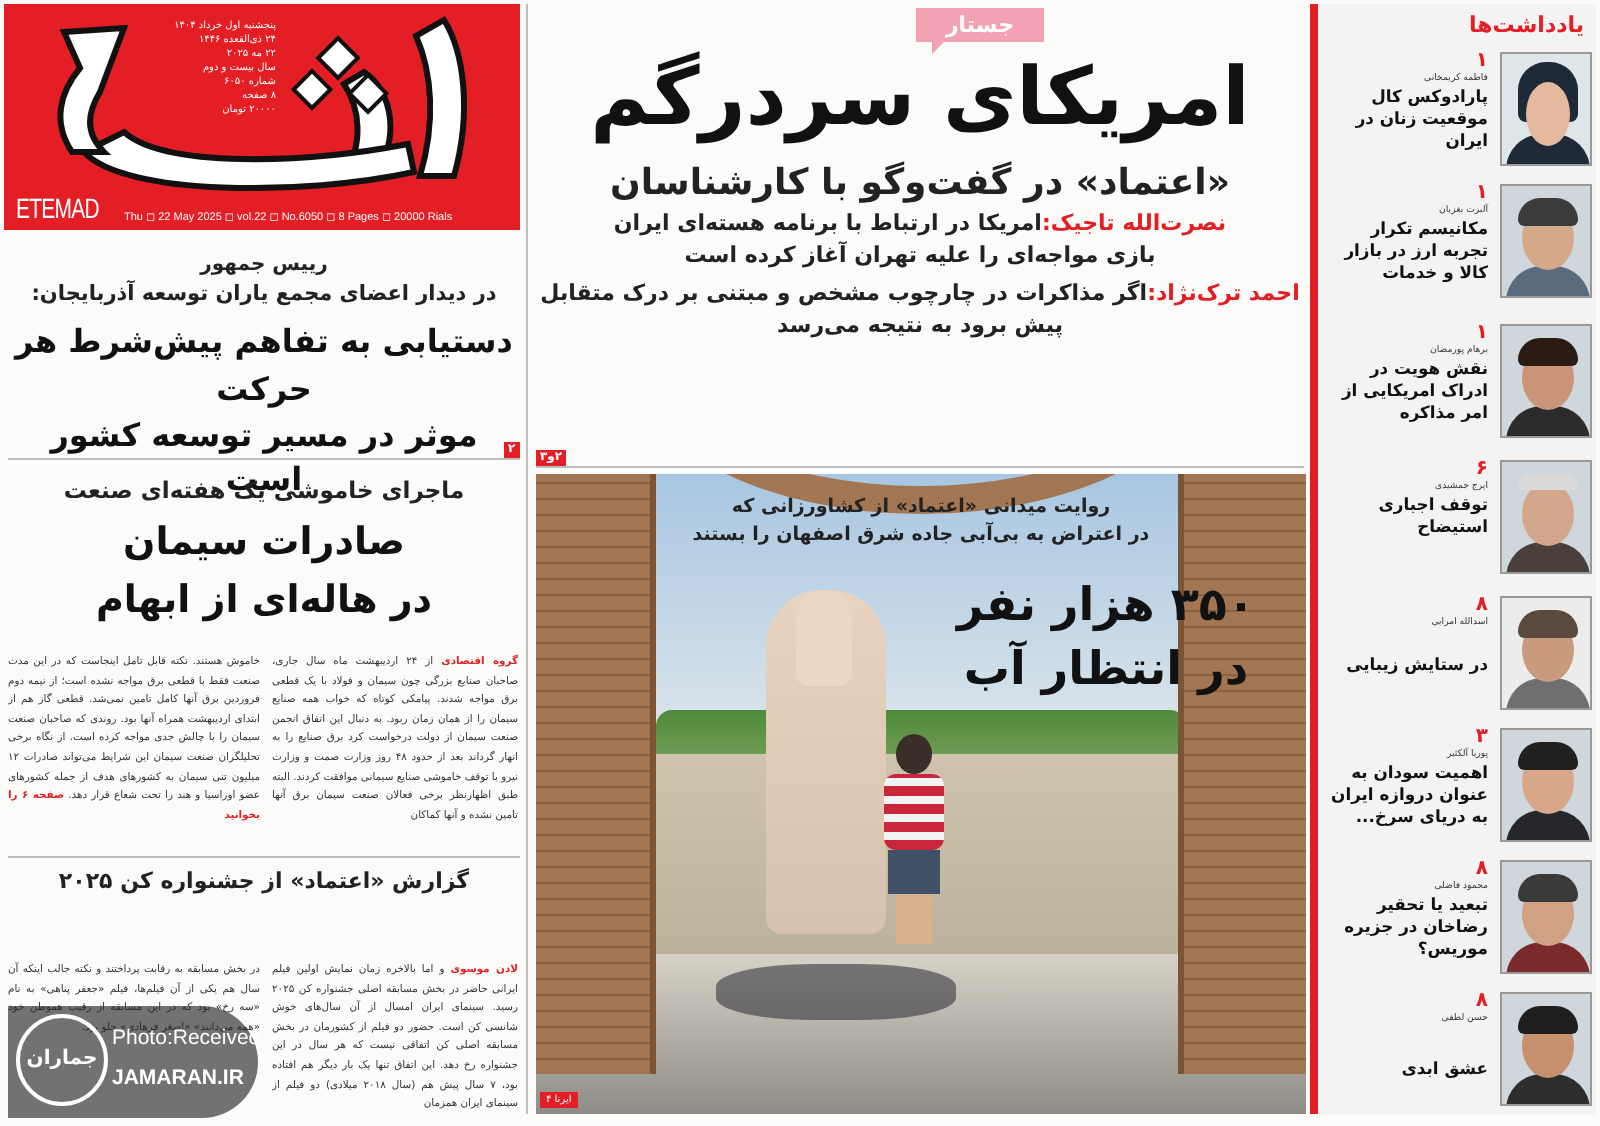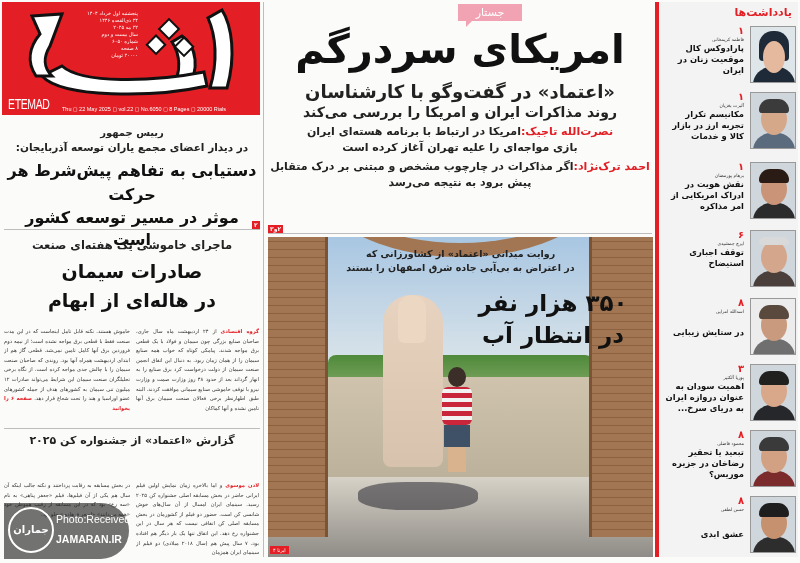--- a/index.html
+++ b/index.html
@@ -24,21 +24,21 @@
   .kicker { font-weight: bold; color: #222; }
   .headline { font-weight: bold; color: #111; letter-spacing: -0.5px; }
   .tag { position: absolute; background: #e31e24; color: #fff; font-size: 6px; padding: 0 2px; line-height: 8px; font-weight: bold; }
 
   .body-text { position: absolute; font-size: 5.2px; line-height: 9.6px; color: #333; text-align: justify; direction: rtl; overflow: hidden; }
   .body-text .by { color: #e31e24; font-weight: bold; }
   .body-text .ref { color: #e31e24; font-weight: bold; }
 
   
   .main-head { position: absolute; left: 268px; width: 384px; text-align: center; direction: rtl; }
-  .label-box { position: absolute; left: 458px; top: 4px; width: 64px; height: 17px; background: #f2a3b3; color: #fff; font-size: 11px; font-weight: normal; text-align: center; line-height: 17px; }
+  .label-box { position: absolute; left: 458px; top: 4px; width: 64px; height: 17px; background: #f2a3b3; color: #fff; font-size: 11px; font-weight: bold; text-align: center; line-height: 17px; }
   .label-box:after { content: ""; position: absolute; left: 8px; bottom: -6px; border-left: 6px solid #f2a3b3; border-bottom: 6px solid transparent; }
   .quote-line .speaker { color: #e31e24; }
 
   
   .photo { position: absolute; left: 268px; top: 237px; width: 385px; height: 320px; overflow: hidden; background: #b9cfe0; }
   .photo .sky { position: absolute; left: 0; right: 0; top: 0; height: 140px; background: linear-gradient(#a8c6e2, #dfe7ea); }
   .photo .trees { position: absolute; left: 60px; right: 60px; top: 118px; height: 22px; background: linear-gradient(#4f8a3a, #6e9c55); border-radius: 8px 8px 0 0; }
   .photo .ground { position: absolute; left: 0; right: 0; top: 140px; height: 100px; background: linear-gradient(#cfc3ad, #bcb29c); }
   .photo .floor { position: absolute; left: 0; right: 0; top: 240px; height: 80px; background: linear-gradient(#d7d2c7, #8f8c87); }
   .photo .pillar { position: absolute; top: 0; width: 60px; height: 300px; background: repeating-linear-gradient(0deg, #a27652 0 7px, #8b6140 7px 8px); }
@@ -141,21 +141,20 @@
     <span>و اما بالاخره زمان نمایش اولین فیلم ایرانی حاضر در بخش مسابقه اصلی جشنواره کن ۲۰۲۵ رسید. سینمای ایران امسال از آن سال‌های خوش شانسی کن است. حضور دو فیلم از کشورمان در بخش مسابقه اصلی کن اتفاقی نیست که هر سال در این جشنواره رخ دهد. این اتفاق تنها یک بار دیگر هم افتاده بود، ۷ سال پیش هم (سال ۲۰۱۸ میلادی) دو فیلم از سینمای ایران همزمان</span>
   </div>
   <div class="body-text" style="left:4px; top:481px; width:126px; height:40px;">
     <span>در بخش مسابقه به رقابت پرداختند و نکته جالب اینکه آن سال هم یکی از آن فیلم‌ها، فیلم «جعفر پناهی» به نام «سه رخ» بود که در این مسابقه از رقیب هموطن خود «همه می‌دانند» «اصغر فرهادی» جلو بود.</span>
   </div>
 
   <div class="label-box">جستار</div>
   <div class="main-head" style="top:18px;">
     <div class="headline" style="font-size:40px; line-height:62px; letter-spacing:-1px;">امریکای سردرگم</div>
     <div class="kicker" style="font-size:18px; line-height:20px; margin-top:2px;">«اعتماد» در گفت‌وگو با کارشناسان</div>
-    <div class="kicker" style="font-size:14px; line-height:20px;">روند مذاکرات ایران و امریکا را بررسی می‌کند</div>
     <div class="kicker quote-line" style="font-size:11px; line-height:16px; margin-top:2px;">
       <span class="speaker">نصرت‌الله تاجیک:</span><span>امریکا در ارتباط با برنامه هسته‌ای ایران</span>
     </div>
     <div class="kicker" style="font-size:11px; line-height:16px;">بازی مواجه‌ای را علیه تهران آغاز کرده است</div>
     <div class="kicker quote-line" style="font-size:11px; line-height:16px; margin-top:3px;">
       <span class="speaker">احمد ترک‌نژاد:</span><span>اگر مذاکرات در چارچوب مشخص و مبتنی بر درک متقابل</span>
     </div>
     <div class="kicker" style="font-size:11px; line-height:16px;">پیش برود به نتیجه می‌رسد</div>
   </div>
   <span class="tag" style="left:268px; top:225px;">۲و۳</span>

